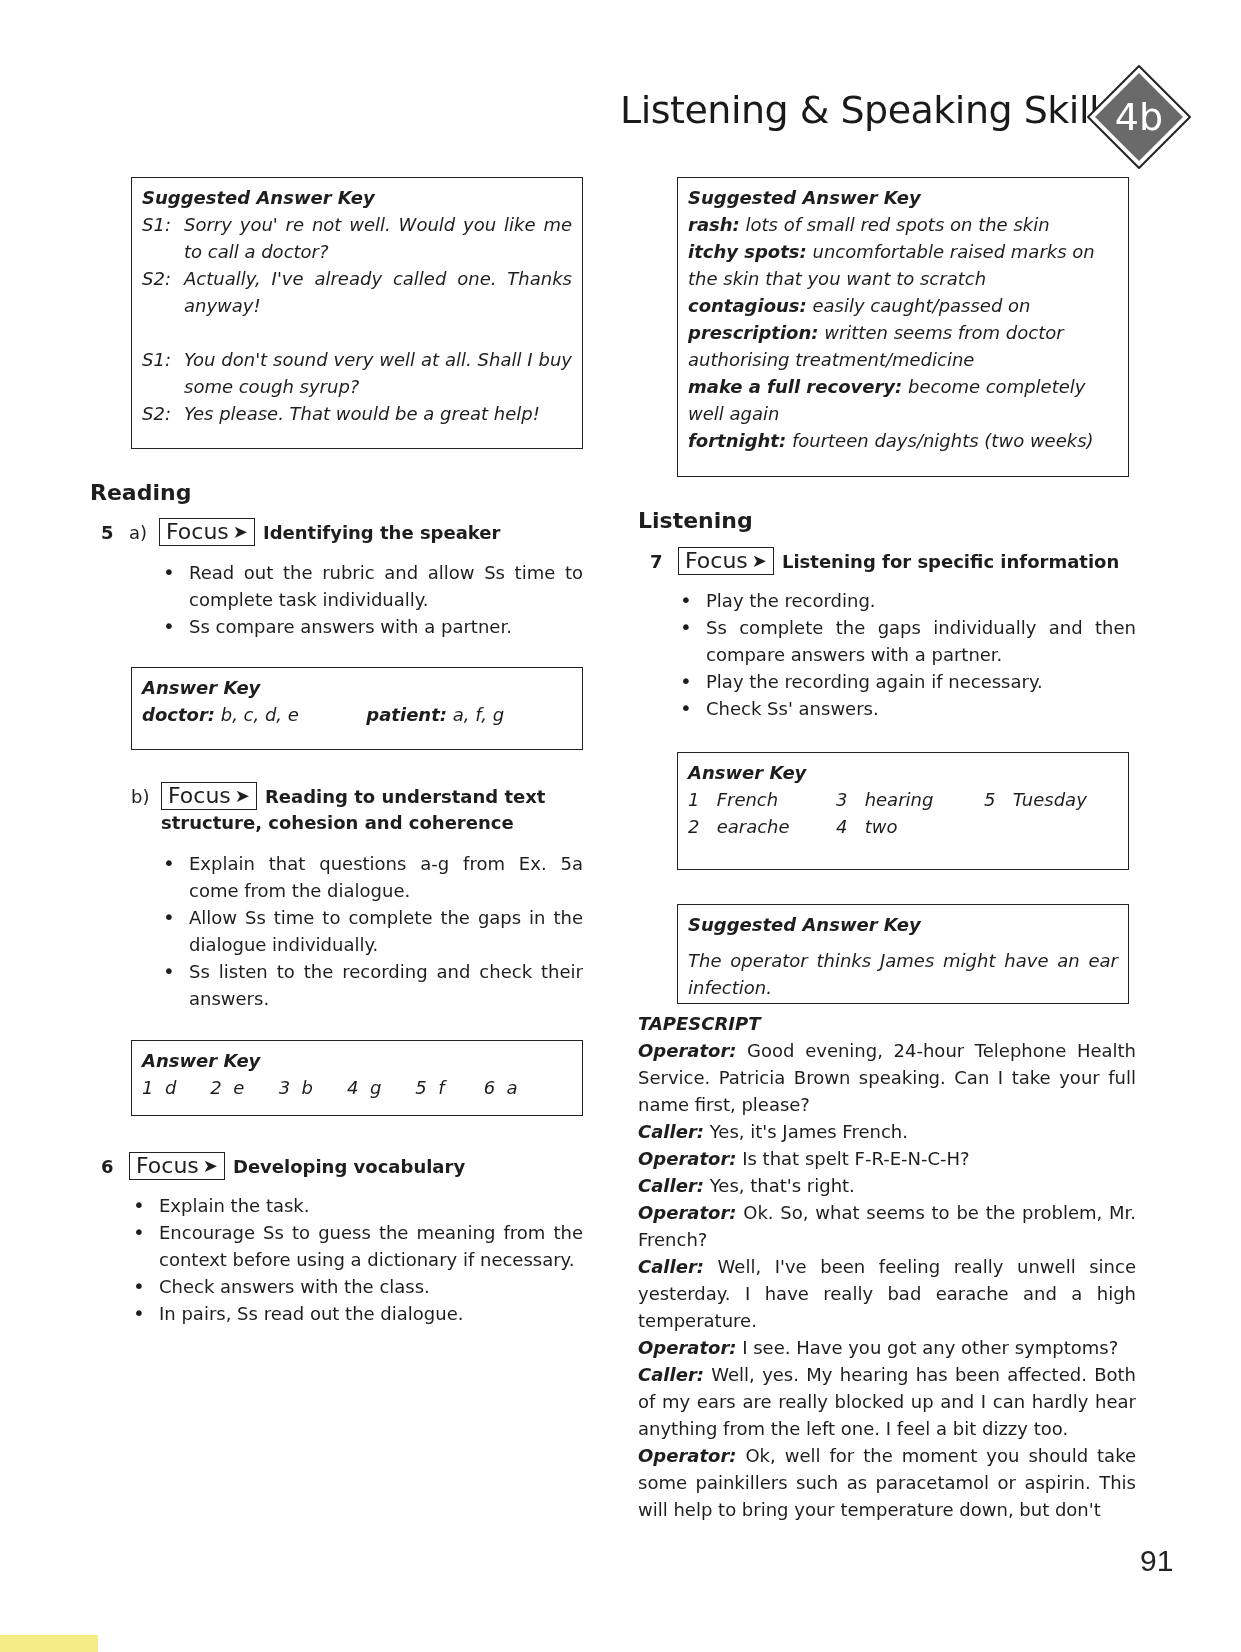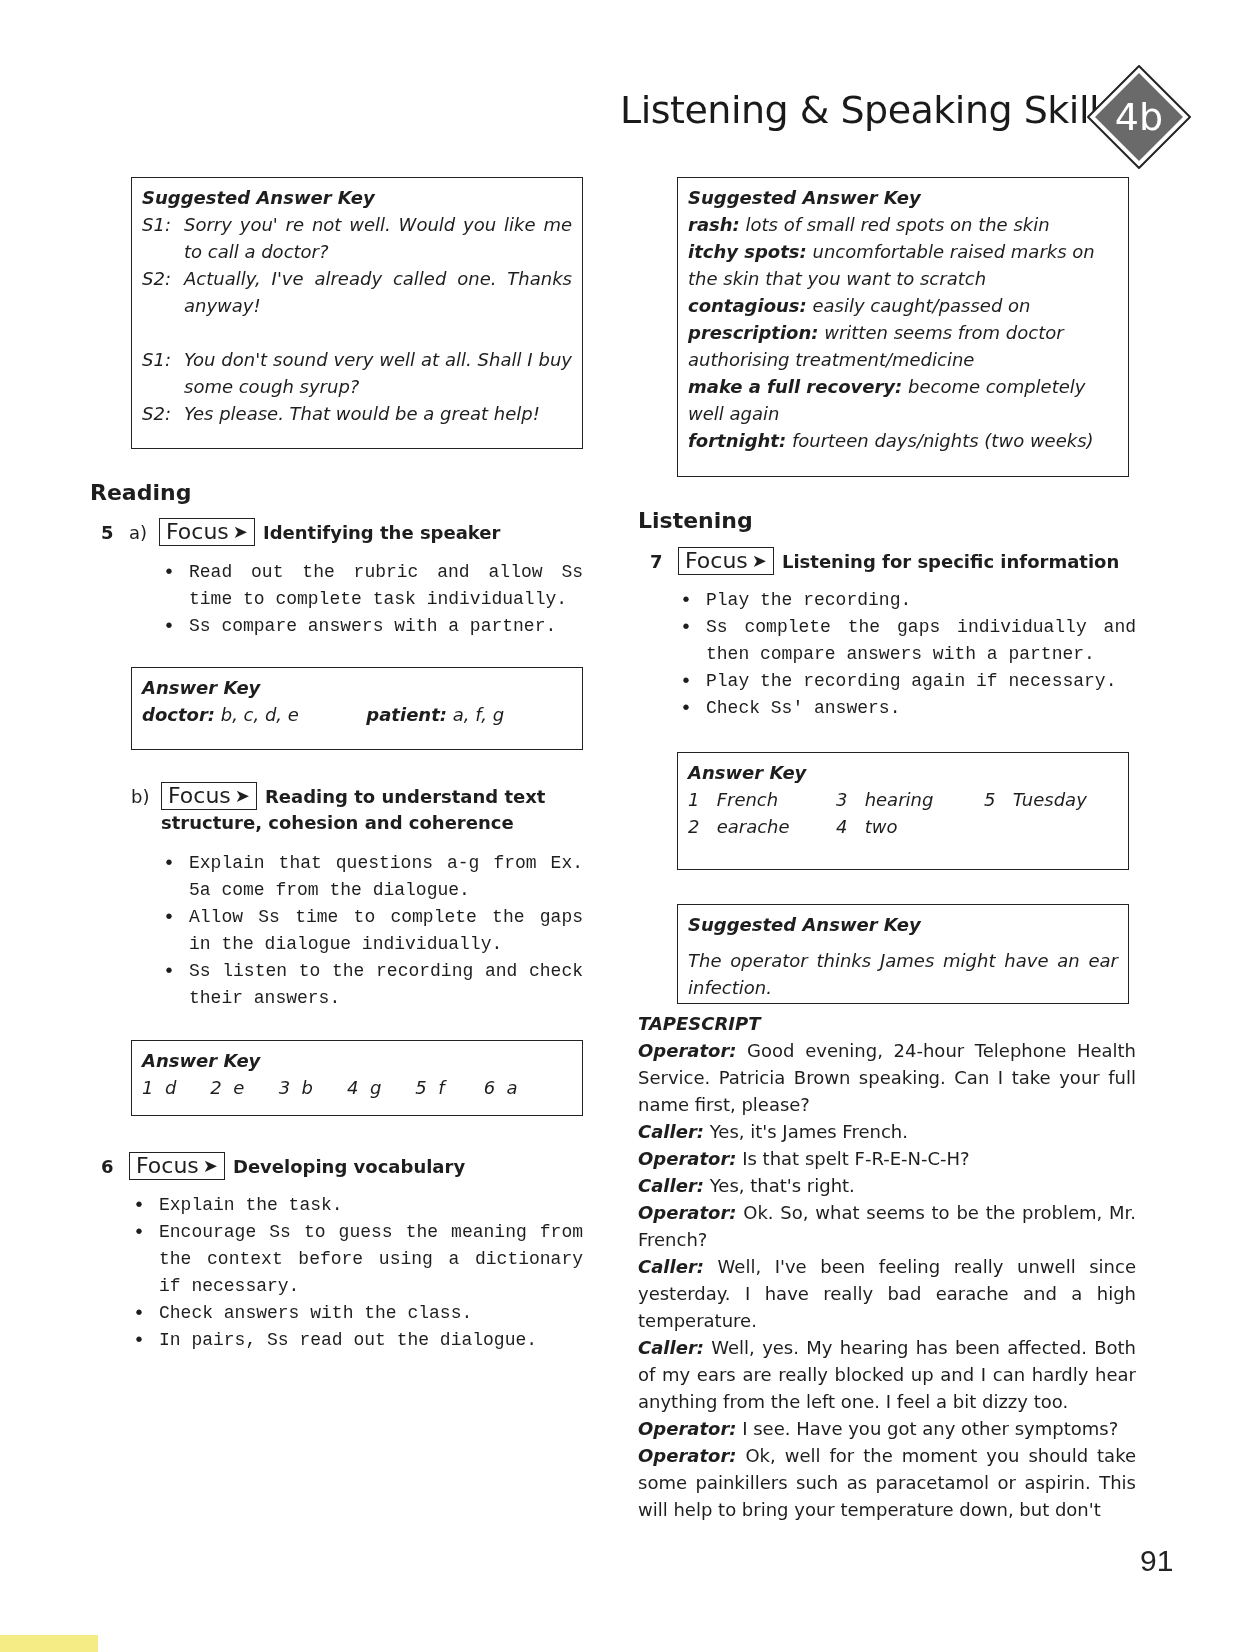--- a/index.html
+++ b/index.html
@@ -44,21 +44,21 @@
       padding: 0 6px;
       font-size: 22px;
       line-height: 26px;
       margin-right: 8px;
       display: inline-flex; align-items: center; gap: 4px;
     }
     .focus-arrow { font-size: 18px; }
     .focus-title { font-weight: bold; }
 
     ul.bullets { position: absolute; list-style: none; line-height: 27px; font-size: 18px; }
-    ul.bullets li { position: relative; padding-left: 28px; text-align: justify; font-family: Liberation Mono, monospace; }
+    ul.bullets li { position: relative; padding-left: 28px; text-align: justify; }
     ul.bullets li::before { content: "•"; position: absolute; left: 2px; top: 0; font-size: 20px; }
 
     .ak-grid { display: grid; }
 
     .tapescript { position: absolute; left: 638px; top: 1010px; width: 498px; font-size: 18px; line-height: 27px; text-align: justify; }
     .ts-head { font-weight: bold; font-style: italic; }
     .ts-speaker { font-weight: bold; font-style: italic; }
 
     .page-number { position: absolute; left: 1140px; top: 1544px; font-size: 30px; font-family: "Liberation Sans Narrow", "Liberation Sans", sans-serif; color: #222; }
     .watermark { position: absolute; left: 0; top: 1635px; background: #f5ec86; font-size: 11px; padding: 17px 3px; color: #222; font-family: Liberation Mono, monospace; text-align: right; }
@@ -207,19 +207,19 @@
 </div>
 
 <div class="tapescript">
   <div class="ts-head">TAPESCRIPT</div>
   <div><span class="ts-speaker">Operator:</span> <span>Good evening, 24-hour Telephone Health Service. Patricia Brown speaking. Can I take your full name first, please?</span></div>
   <div><span class="ts-speaker">Caller:</span> <span>Yes, it's James French.</span></div>
   <div><span class="ts-speaker">Operator:</span> <span>Is that spelt F-R-E-N-C-H?</span></div>
   <div><span class="ts-speaker">Caller:</span> <span>Yes, that's right.</span></div>
   <div><span class="ts-speaker">Operator:</span> <span>Ok. So, what seems to be the problem, Mr. French?</span></div>
   <div><span class="ts-speaker">Caller:</span> <span>Well, I've been feeling really unwell since yesterday. I have really bad earache and a high temperature.</span></div>
+  <div><span class="ts-speaker">Operator:</span> <span>I see. Have you got any other symptoms?</span></div>
   <div><span class="ts-speaker">Caller:</span> <span>Well, yes. My hearing has been affected. Both of my ears are really blocked up and I can hardly hear anything from the left one. I feel a bit dizzy too.</span></div>
-  <div><span class="ts-speaker">Operator:</span> <span>I see. Have you got any other symptoms?</span></div>
   <div><span class="ts-speaker">Operator:</span> <span>Ok, well for the moment you should take some painkillers such as paracetamol or aspirin. This will help to bring your temperature down, but don't</span></div>
 </div>
 
 <div class="page-number">91</div>
 <div class="watermark">http://gdz.wtf</div>
 
 </body></html>

